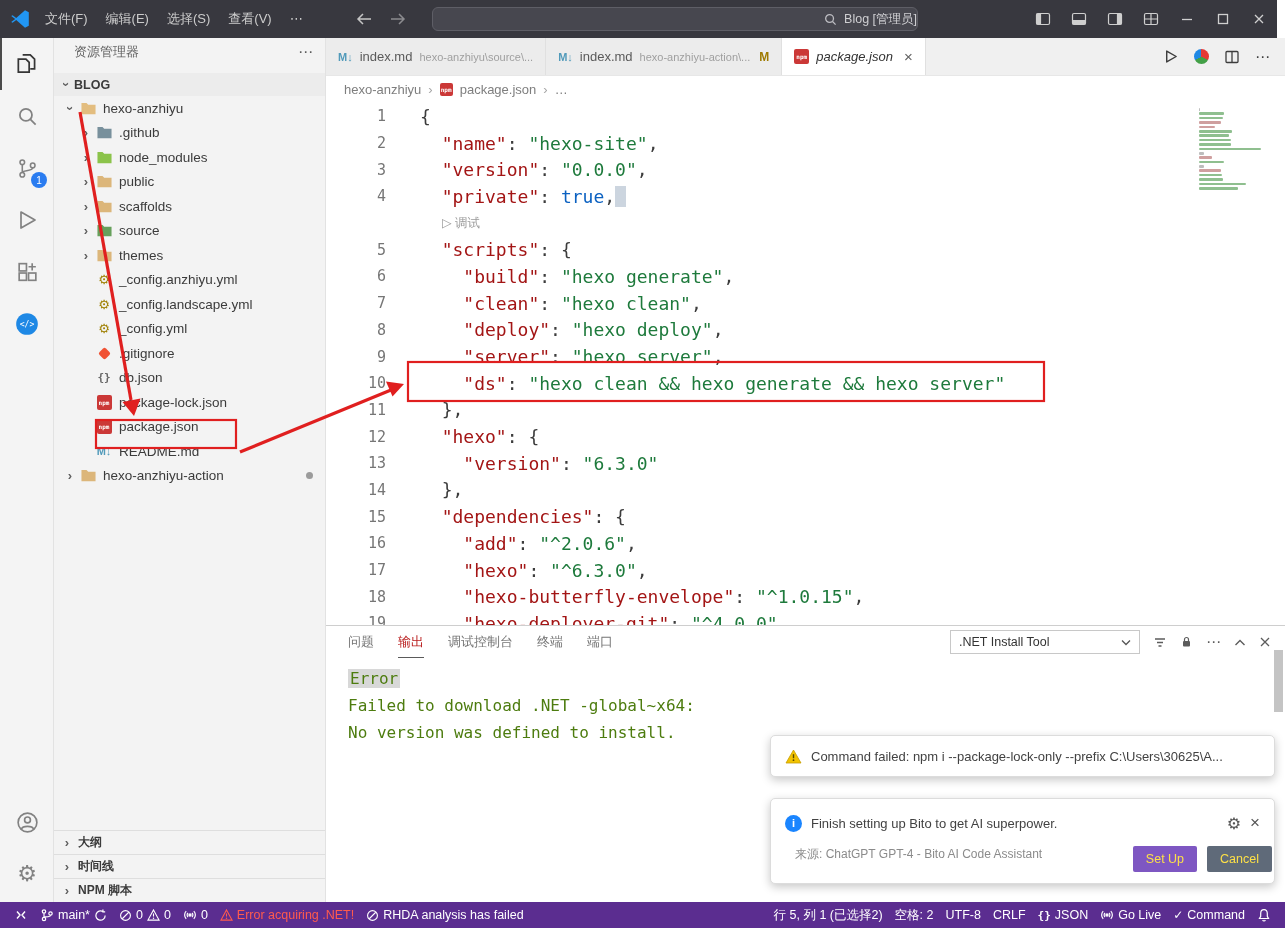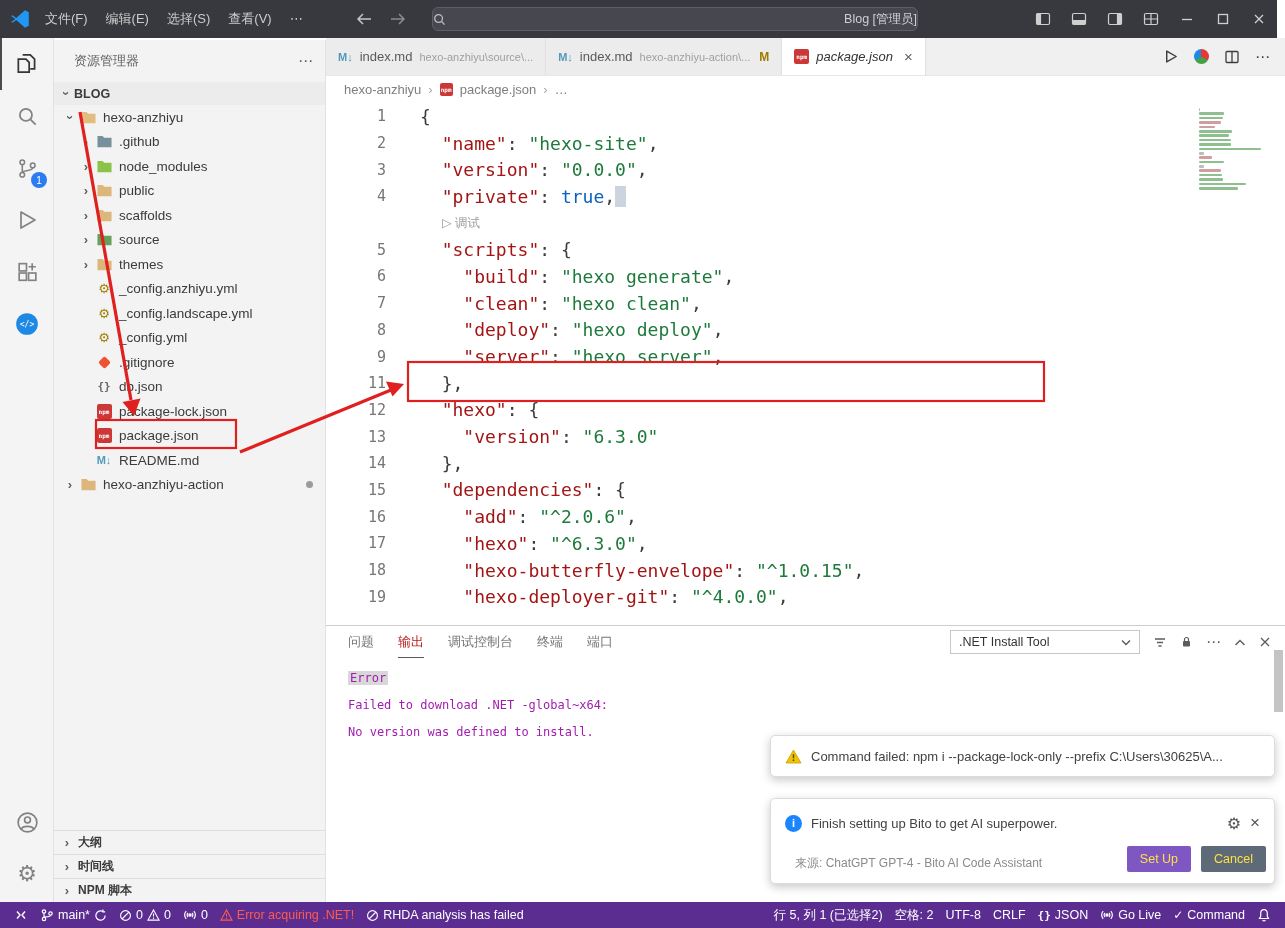--- a/index.html
+++ b/index.html
@@ -12,36 +12,36 @@
        font-family:"Liberation Sans","DejaVu Sans",sans-serif;-webkit-font-smoothing:antialiased}
   .icn{display:inline-flex;align-items:center;justify-content:center}
 
   
   .titlebar{position:absolute;top:0;left:0;right:8px;height:38px;background:var(--titlebar-bg);
             display:flex;align-items:center;color:#cccccc;font-size:13px;z-index:20;padding-left:10px}
   .menu{padding:0 9px;line-height:38px}
   .navs{display:flex;gap:18px;margin-left:44px;color:#c5c5c5}
   .navs .dim{color:#8b8b8f}
   .cc-search{position:absolute;left:432px;top:7px;width:486px;height:24px;background:#47474f;
-             border:1px solid #5e5e66;border-radius:6px;display:flex;align-items:center;justify-content:space-between;
+             border:1px solid #5e5e66;border-radius:6px;display:flex;align-items:center;justify-content:flex-end;
              gap:7px;color:#cfcfd2;font-size:12.5px}
   .win-ctl{position:absolute;right:0;top:0;height:38px;display:flex;align-items:center}
   .wc{width:36px;height:38px;display:flex;align-items:center;justify-content:center;color:#d0d0d0}
 
   
   .activitybar{position:absolute;top:38px;left:0;width:54px;bottom:26px;background:#f4f4f4;border-right:1px solid #e2e2e2;z-index:6}
   .ab-icon{width:54px;height:52px;display:flex;align-items:center;justify-content:center;position:relative;color:#828282}
   .ab-icon.active{color:#363636;box-shadow:inset 2px 0 0 #4b4b4b}
   .ab-bottom{position:absolute;bottom:2px;left:0;width:54px}
   .badge{position:absolute;right:7px;bottom:6px;background:var(--badge-blue);color:#fff;border-radius:9px;
          min-width:16px;height:16px;font-size:10px;display:flex;align-items:center;justify-content:center;padding:0 3px}
   .gear-glyph{font-size:22px;line-height:1}
 
   
-  .sidebar{position:absolute;top:40px;left:54px;width:272px;bottom:26px;background:#f3f3f3;border-right:1px solid #e2e2e2;z-index:6;overflow:hidden}
+  .sidebar{position:absolute;top:31px;left:54px;width:272px;bottom:26px;background:#f3f3f3;border-right:1px solid #e2e2e2;z-index:6;overflow:hidden}
   .sb-head{height:42px;display:flex;align-items:center;padding:0 12px 0 20px;color:#616161;font-size:13px}
   .sb-head .more{margin-left:auto;color:#5c5c5c;font-size:15px}
   .blog-row{height:23px;display:flex;align-items:center;background:#ececec;font-weight:700;font-size:12.5px;color:#3b3b3b;padding-left:4px}
   .srow{display:flex;align-items:center;height:24.5px;font-size:13.5px;color:#3b3b3b}
   .chev{width:16px;flex:none;text-align:center;color:#5f5f5f;font-size:13px;font-weight:700}
   .chev.down{transform:rotate(90deg)}
   .ticon{width:20px;flex:none;display:flex;align-items:center;justify-content:center;margin-right:5px}
   .dot{margin-left:auto;margin-right:12px;width:7px;height:7px;border-radius:50%;background:#9b9b9b;flex:none}
   .sections{position:absolute;bottom:0;left:0;right:0;background:#f3f3f3}
   .section{height:24px;border-top:1px solid #dedede;display:flex;align-items:center;gap:4px;
@@ -77,32 +77,32 @@
   .mm{height:2.6px;border-radius:1px}
 
   
   .panel{position:absolute;left:326px;top:625px;right:0;bottom:26px;background:#fff;border-top:1px solid #cecece;z-index:5}
   .panel-head{height:32px;display:flex;align-items:center;padding:0 14px 0 22px;gap:24px}
   .ptab{font-size:13px;color:#757575;height:100%;display:flex;align-items:center;border-bottom:1.5px solid transparent}
   .ptab.active{color:#b91c1c;border-bottom-color:#5a5a5a}
   .panel-right{margin-left:auto;display:flex;align-items:center;gap:13px;color:#5c5c5c}
   .dropdown{width:190px;height:24px;border:1px solid #c8c8c8;background:#fff;display:flex;align-items:center;
             justify-content:space-between;padding:0 8px;font-size:12.5px;color:#333}
-  .pout{padding:7px 0 0 22px;font-family:"DejaVu Sans Mono",monospace;font-size:12px;line-height:27px;color:#a21caf}
+  .pout{padding:7px 0 0 22px;font-family:"DejaVu Sans Mono",monospace;font-size:16px;line-height:27px;color:#4d7c0f}
   .hl{background:#d8d8d8;padding:0 2px}
   .pscroll{position:absolute;right:2px;top:24px;width:9px;height:62px;background:#c4c4c4}
 
   
   .toast{position:absolute;left:770px;width:505px;background:#fff;border:1px solid #dcdcdc;border-radius:5px;
          box-shadow:0 3px 10px rgba(0,0,0,.22);z-index:60;font-size:13px;color:#424242}
   .toast1{top:735px;height:42px;display:flex;align-items:center;gap:9px;padding:0 14px}
   .toast2{top:798px;height:86px}
   .t2-row1{display:flex;align-items:center;gap:9px;padding:14px 14px 0 14px}
   .t2-row1 .sp{flex:1}
-  .t2-row2{display:flex;align-items:flex-end;padding:13px 8px 0 24px;color:#8b8b8b;font-size:12px}
+  .t2-row2{display:flex;align-items:flex-start;padding:13px 2px 0 24px;color:#8b8b8b;font-size:12px}
   .t2-actions{margin-left:auto;display:flex;gap:10px}
   .btn{height:26px;padding:0 13px;display:flex;align-items:center;font-size:12.5px;color:#fde047;border-radius:2px}
   .btn-setup{background:var(--setup-btn)} .btn-cancel{background:var(--cancel-btn)}
   .info-i{width:17px;height:17px;border-radius:50%;background:#1a85ff;color:#fff;font-size:11px;font-weight:700;
           display:flex;align-items:center;justify-content:center;flex:none}
   .tgear{font-size:16px;color:#565656} .tclose{font-size:17px;color:#565656}
 
   
   .statusbar{position:absolute;left:0;right:0;bottom:0;height:26px;background:var(--statusbar-bg);display:flex;
              align-items:center;color:#fff;font-size:12.5px;padding:0 8px;z-index:70}
@@ -525,20 +525,24 @@
           <span class="ln">7</span>
           <span class="ct"><span class="tk-p">    </span><span class="tk-k">"clean"</span><span class="tk-p">: </span><span class="tk-s">"hexo clean"</span><span class="tk-p">,</span></span>
         </div>
         <div class="cl">
           <span class="ln">8</span>
           <span class="ct"><span class="tk-p">    </span><span class="tk-k">"deploy"</span><span class="tk-p">: </span><span class="tk-s">"hexo deploy"</span><span class="tk-p">,</span></span>
         </div>
         <div class="cl">
           <span class="ln">9</span>
           <span class="ct"><span class="tk-p">    </span><span class="tk-k">"server"</span><span class="tk-p">: </span><span class="tk-s">"hexo server"</span><span class="tk-p">,</span></span>
+        </div>
+        <div class="cl">
+          <span class="ln">10</span>
+          <span class="ct"><span class="tk-p">    </span><span class="tk-k">"ds"</span><span class="tk-p">: </span><span class="tk-s">"hexo clean &amp;&amp; hexo generate &amp;&amp; hexo server"</span></span>
         </div>
         <div class="cl">
           <span class="ln">11</span>
           <span class="ct"><span class="tk-p">  },</span></span>
         </div>
         <div class="cl">
           <span class="ln">12</span>
           <span class="ct"><span class="tk-p">  </span><span class="tk-k">"hexo"</span><span class="tk-p">: {</span></span>
         </div>
         <div class="cl">

